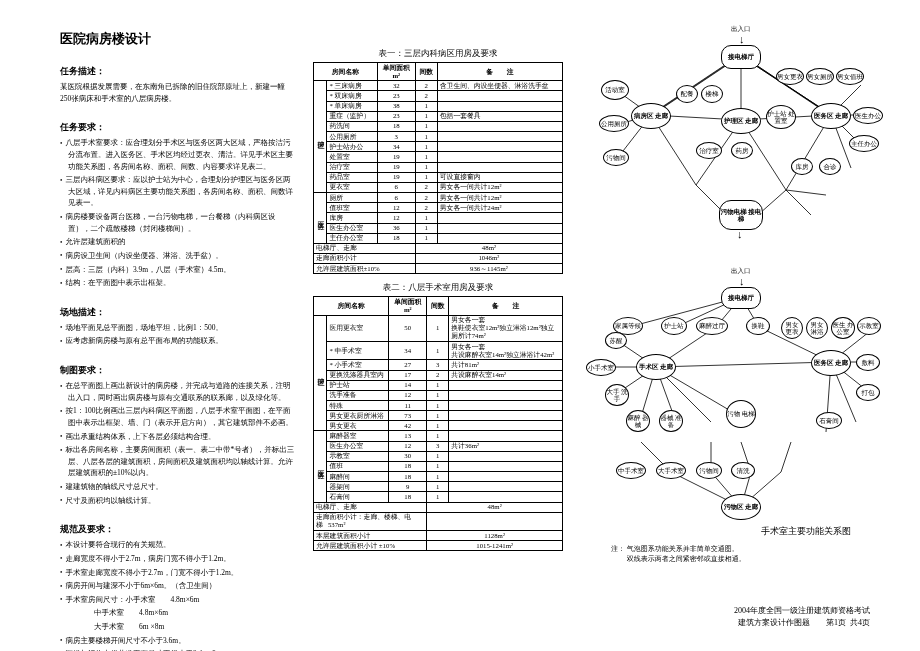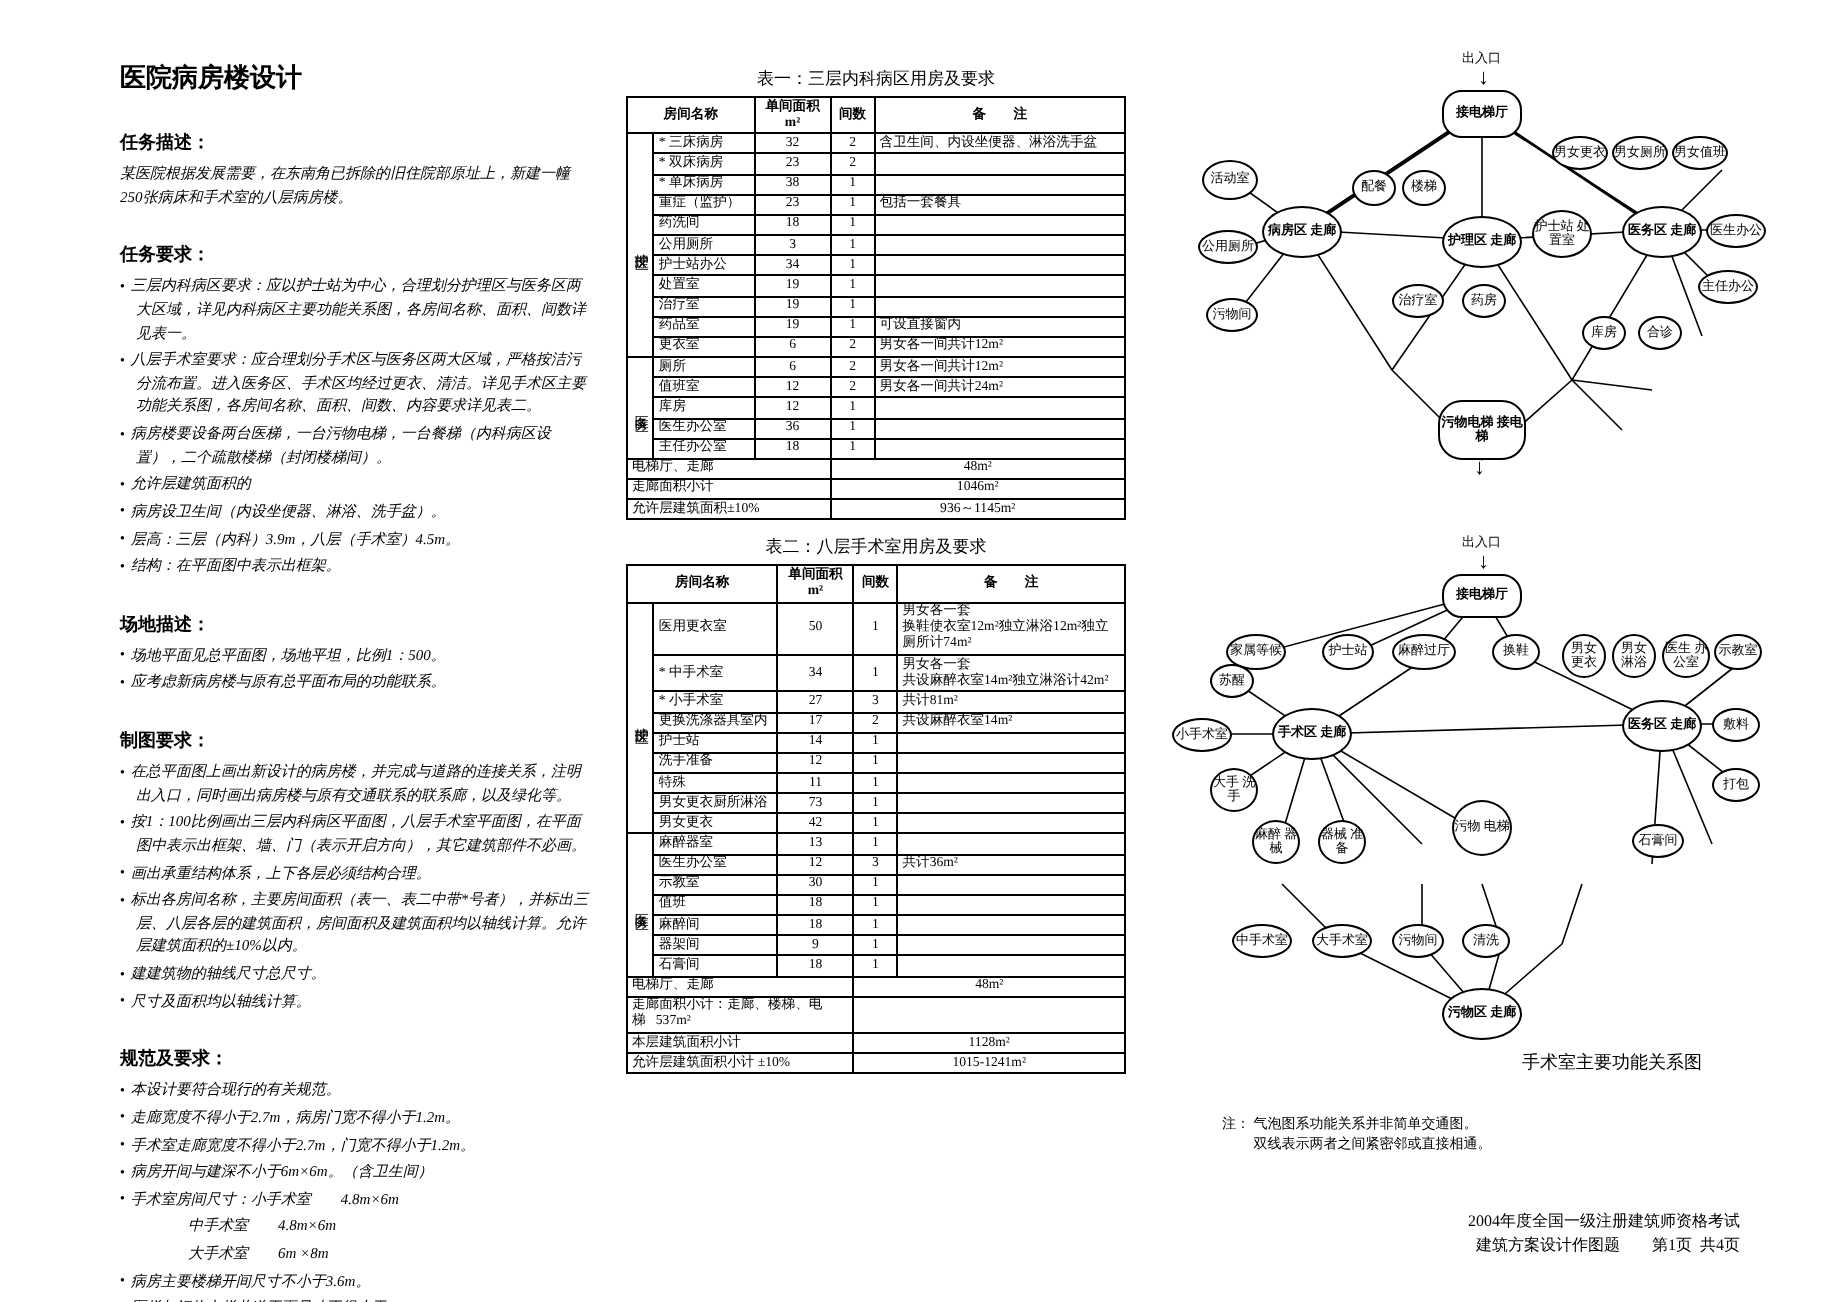--- a/index.html
+++ b/index.html
@@ -38,32 +38,31 @@
   }
   .section-title {
     font-size: 9px;
     font-weight: bold;
     margin-top: 17px;
     margin-bottom: 3px;
   }
   .body-text {
     line-height: 1.55;
     font-size: 7.5px;
-    font-style: italic;
   }
   .body-text p { margin-bottom: 2px; }
   .bullet { padding-left: 8px; text-indent: -8px; }
   .bullet::before { content: "●"; font-size: 4px; position: relative; top: -1.5px; margin-right: 3px;}
   .sub-indent { padding-left: 34px; }
 
   .table-caption {
     font-size: 8.5px;
     text-align: center;
     margin-bottom: 2px;
-    margin-top: 4px;
+    margin-top: 18px;
   }
   table.data-table {
     border-collapse: collapse;
     width: 100%;
     font-size: 6.8px;
   }
   table.data-table th, table.data-table td {
     border: 1px solid #000;
     padding: 0.5px 2px;
     text-align: center;
@@ -119,21 +118,21 @@
   }
   .arrow {
     position: absolute;
     font-size: 11px;
     font-weight:bold;
     z-index: 3;
   }
   .note-box {
     font-size: 7px;
     line-height: 1.4;
-    margin-top: 20px;
+    margin-top: 7px;
     padding-left: 30px;
     font-family: Liberation Serif, serif;
   }
   .footer {
     position: absolute;
     bottom: 22px;
     right: 50px;
     text-align: right;
     font-size: 8px;
     line-height: 1.5;
@@ -147,22 +146,22 @@
   <div class="left-col">
     <h1 class="main-title">医院病房楼设计</h1>
 
     <div class="section-title">任务描述：</div>
     <div class="body-text">
         <p>某医院根据发展需要，在东南角已拆除的旧住院部原址上，新建一幢250张病床和手术室的八层病房楼。</p>
       </div>
 
     <div class="section-title">任务要求：</div>
     <div class="body-text">
+      <p class="bullet">八层手术室要求：应合理划分手术区与医务区两大区域，严格按洁污分流布置。进入医务区、手术区均经过更衣、清洁。详见手术区主要功能关系图，各房间名称、面积、间数、内容要求详见表二。</p>
       <p class="bullet">三层内科病区要求：应以护士站为中心，合理划分护理区与医务区两大区域，详见内科病区主要功能关系图，各房间名称、面积、间数详见表一。</p>
-      <p class="bullet">八层手术室要求：应合理划分手术区与医务区两大区域，严格按洁污分流布置。进入医务区、手术区均经过更衣、清洁。详见手术区主要功能关系图，各房间名称、面积、间数、内容要求详见表二。</p>
       <p class="bullet">病房楼要设备两台医梯，一台污物电梯，一台餐梯（内科病区设置），二个疏散楼梯（封闭楼梯间）。</p>
       <p class="bullet">允许层建筑面积的</p>
       <p class="bullet">病房设卫生间（内设坐便器、淋浴、洗手盆）。</p>
       <p class="bullet">层高：三层（内科）3.9m，八层（手术室）4.5m。</p>
       <p class="bullet">结构：在平面图中表示出框架。</p>
     </div>
 
     <div class="section-title">场地描述：</div>
     <div class="body-text">
       <p class="bullet">场地平面见总平面图，场地平坦，比例1：500。</p>

